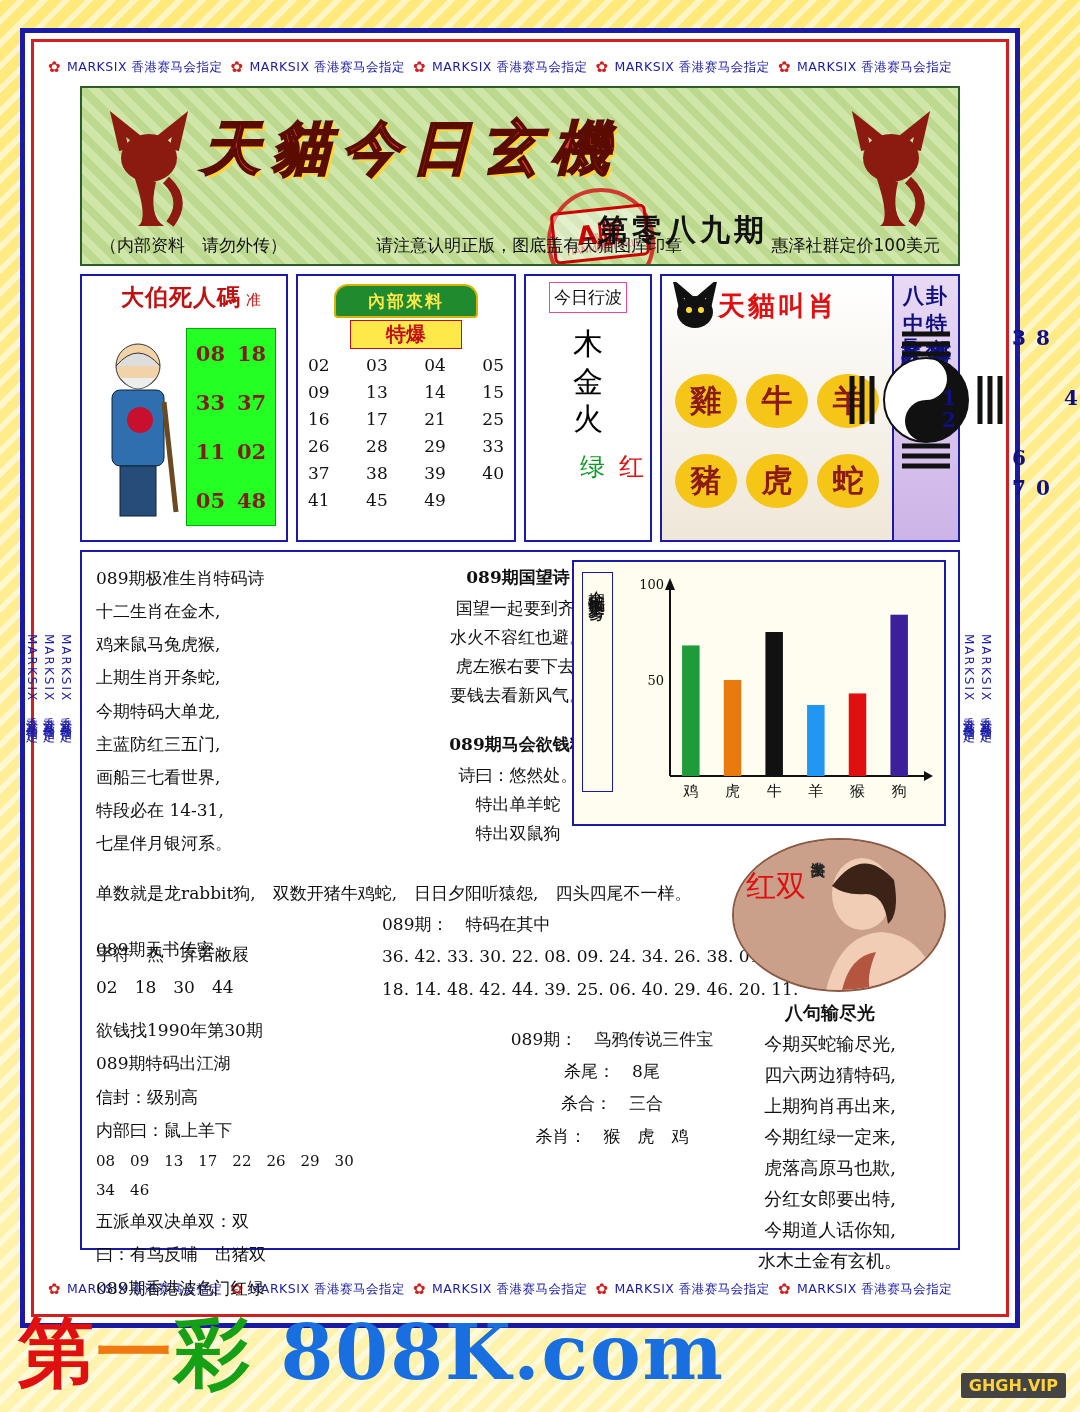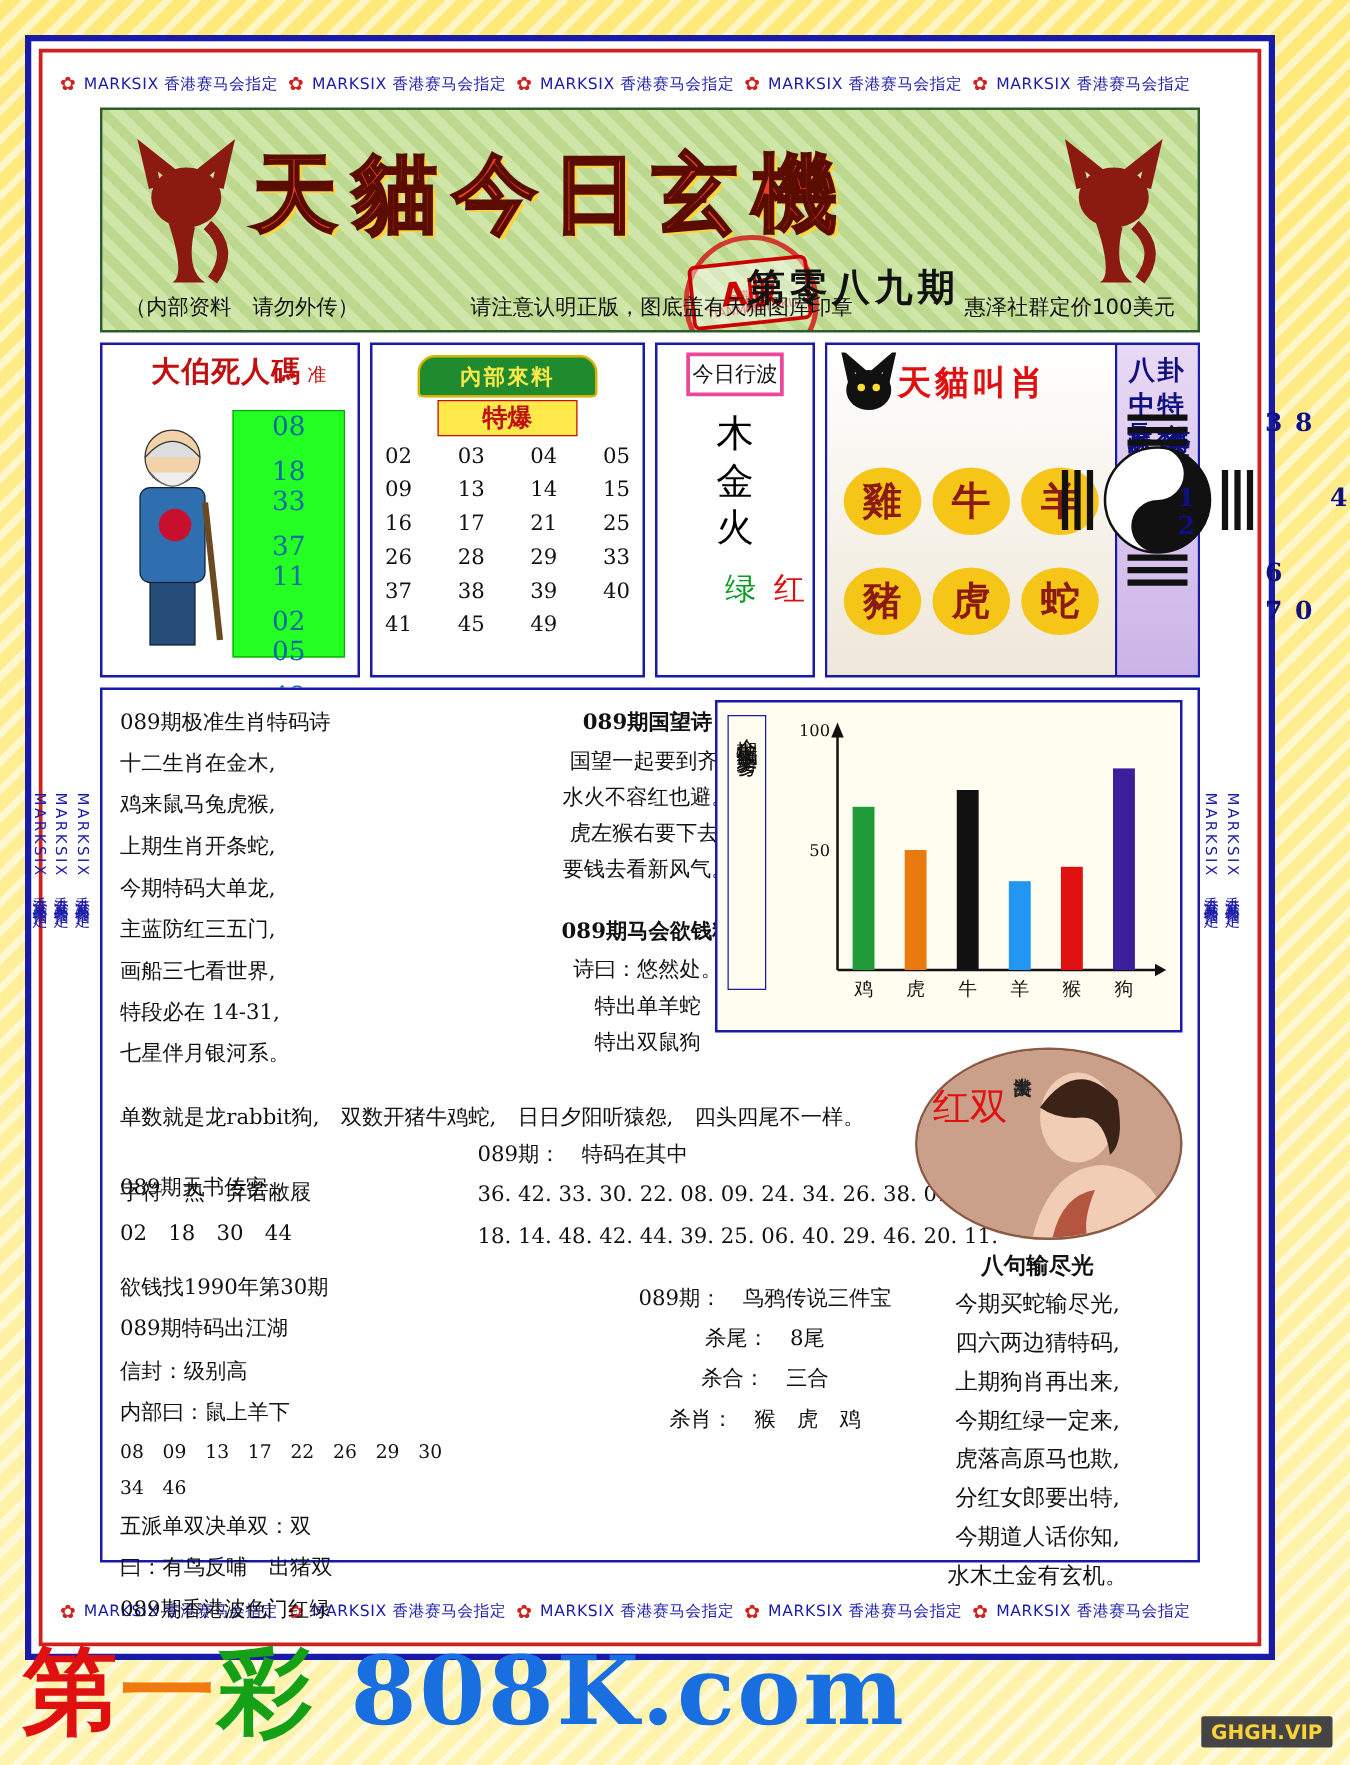--- a/index.html
+++ b/index.html
@@ -52,24 +52,25 @@
     background:
       repeating-linear-gradient(45deg,#cfe6a8 0 8px,#bcd98f 8px 16px);
     overflow:hidden;
   }
   .cat{position:absolute;color:#8b1a10;}
   .cat-left{left:22px;top:22px;}
   .cat-right{right:22px;top:22px;}
   .title-main{
     position:absolute;left:120px;top:22px;
     font-family:"DejaVu Serif","Liberation Serif",serif;
-    font-weight:bold;font-size:68px;color:#e8402a;
+    font-weight:bold;font-size:58px;color:#e8402a;
     -webkit-text-stroke:2px #5a0c00;
     letter-spacing:12px;
     text-shadow:3px 3px 0 #ffd33a;
+    font-style:italic;
   }
   .aban{
     position:absolute;left:470px;top:120px;width:90px;height:46px;
     border:3px solid #c00;border-radius:6px;color:#c00;font-weight:bold;font-size:26px;
     display:flex;align-items:center;justify-content:center;background:rgba(255,255,255,.4);
     transform:rotate(-6deg);
   }
   .issue{
     position:absolute;right:190px;top:122px;font-size:30px;font-weight:bold;color:#111;
     font-family:"DejaVu Serif",serif;letter-spacing:4px;
@@ -92,35 +93,35 @@
   .bx{border:2px solid #1a1aa8;box-sizing:border-box;background:#fff;position:relative;}
 
   .b1{width:208px;background:#fff;}
   .b1 .hd{position:absolute;top:6px;left:14px;right:0;text-align:center;}
   .b1 .hd .t{font-size:23px;font-weight:bold;color:#c01010;letter-spacing:1px;
     font-family:"DejaVu Serif",serif;}
   .b1 .hd .z{font-size:15px;color:#c01010;}
   .oldman{position:absolute;left:8px;top:56px;width:96px;height:190px;}
   .numcol{position:absolute;right:10px;top:52px;width:88px;height:196px;background:#24ff24;
     border:1px solid #0a0;display:flex;flex-direction:column;justify-content:space-around;align-items:center;}
-  .numrow{display:flex;gap:12px;font-size:21px;font-weight:normal;color:#0369a1;font-family:"DejaVu Serif",serif;flex-direction:column;}
+  .numrow{display:flex;gap:12px;font-size:21px;font-weight:bold;color:#7f1d1d;font-family:"DejaVu Serif",serif;}
 
   .b2{width:220px;}
   .b2 .tag{
     margin:8px auto 0;width:140px;height:30px;background:#1f8a2e;border:2px solid #d8b400;
     border-radius:14px 14px 4px 4px;color:#ffe94a;font-size:17px;font-weight:bold;
     display:flex;align-items:center;justify-content:center;letter-spacing:2px;
   }
   .b2 .tag2{margin:2px auto 4px;width:110px;text-align:center;font-size:20px;font-weight:bold;color:#c01010;
     background:#ffe94a;border:1px solid #c01010;}
   .grid5{padding:2px 10px 0;font-size:17px;color:#111;font-family:"DejaVu Serif",serif;}
   .grid5 .gr{display:flex;justify-content:space-between;margin-bottom:7px;}
 
   .b3{width:128px;}
-  .b3 .hd{margin:6px 23px 0;border:3px solid #ec4899;text-align:center;font-size:17px;padding:3px 0;color:#111;}
+  .b3 .hd{margin:6px 23px 0;border:1px solid #ec4899;text-align:center;font-size:17px;padding:3px 0;color:#111;}
   .b3 .chars{text-align:center;font-size:30px;line-height:1.25;margin-top:12px;font-family:"DejaVu Serif",serif;}
   .b3 .colors{text-align:center;margin-top:12px;font-size:25px;font-family:"DejaVu Serif",serif;padding-left:48px;}
   .b3 .colors .g{color:#0a9b25;margin-right:14px;}
   .b3 .colors .r{color:#e01010;}
 
   .b4{flex:1;display:flex;}
   .b4l{width:230px;background:linear-gradient(#fff,#efe7d8);border-right:2px solid #1a1aa8;position:relative;}
   .b4l .ttl{position:absolute;left:56px;top:12px;font-size:27px;font-weight:bold;color:#e01010;
     font-family:"DejaVu Serif",serif;letter-spacing:3px;}
   .blackcat{position:absolute;left:8px;top:6px;}

